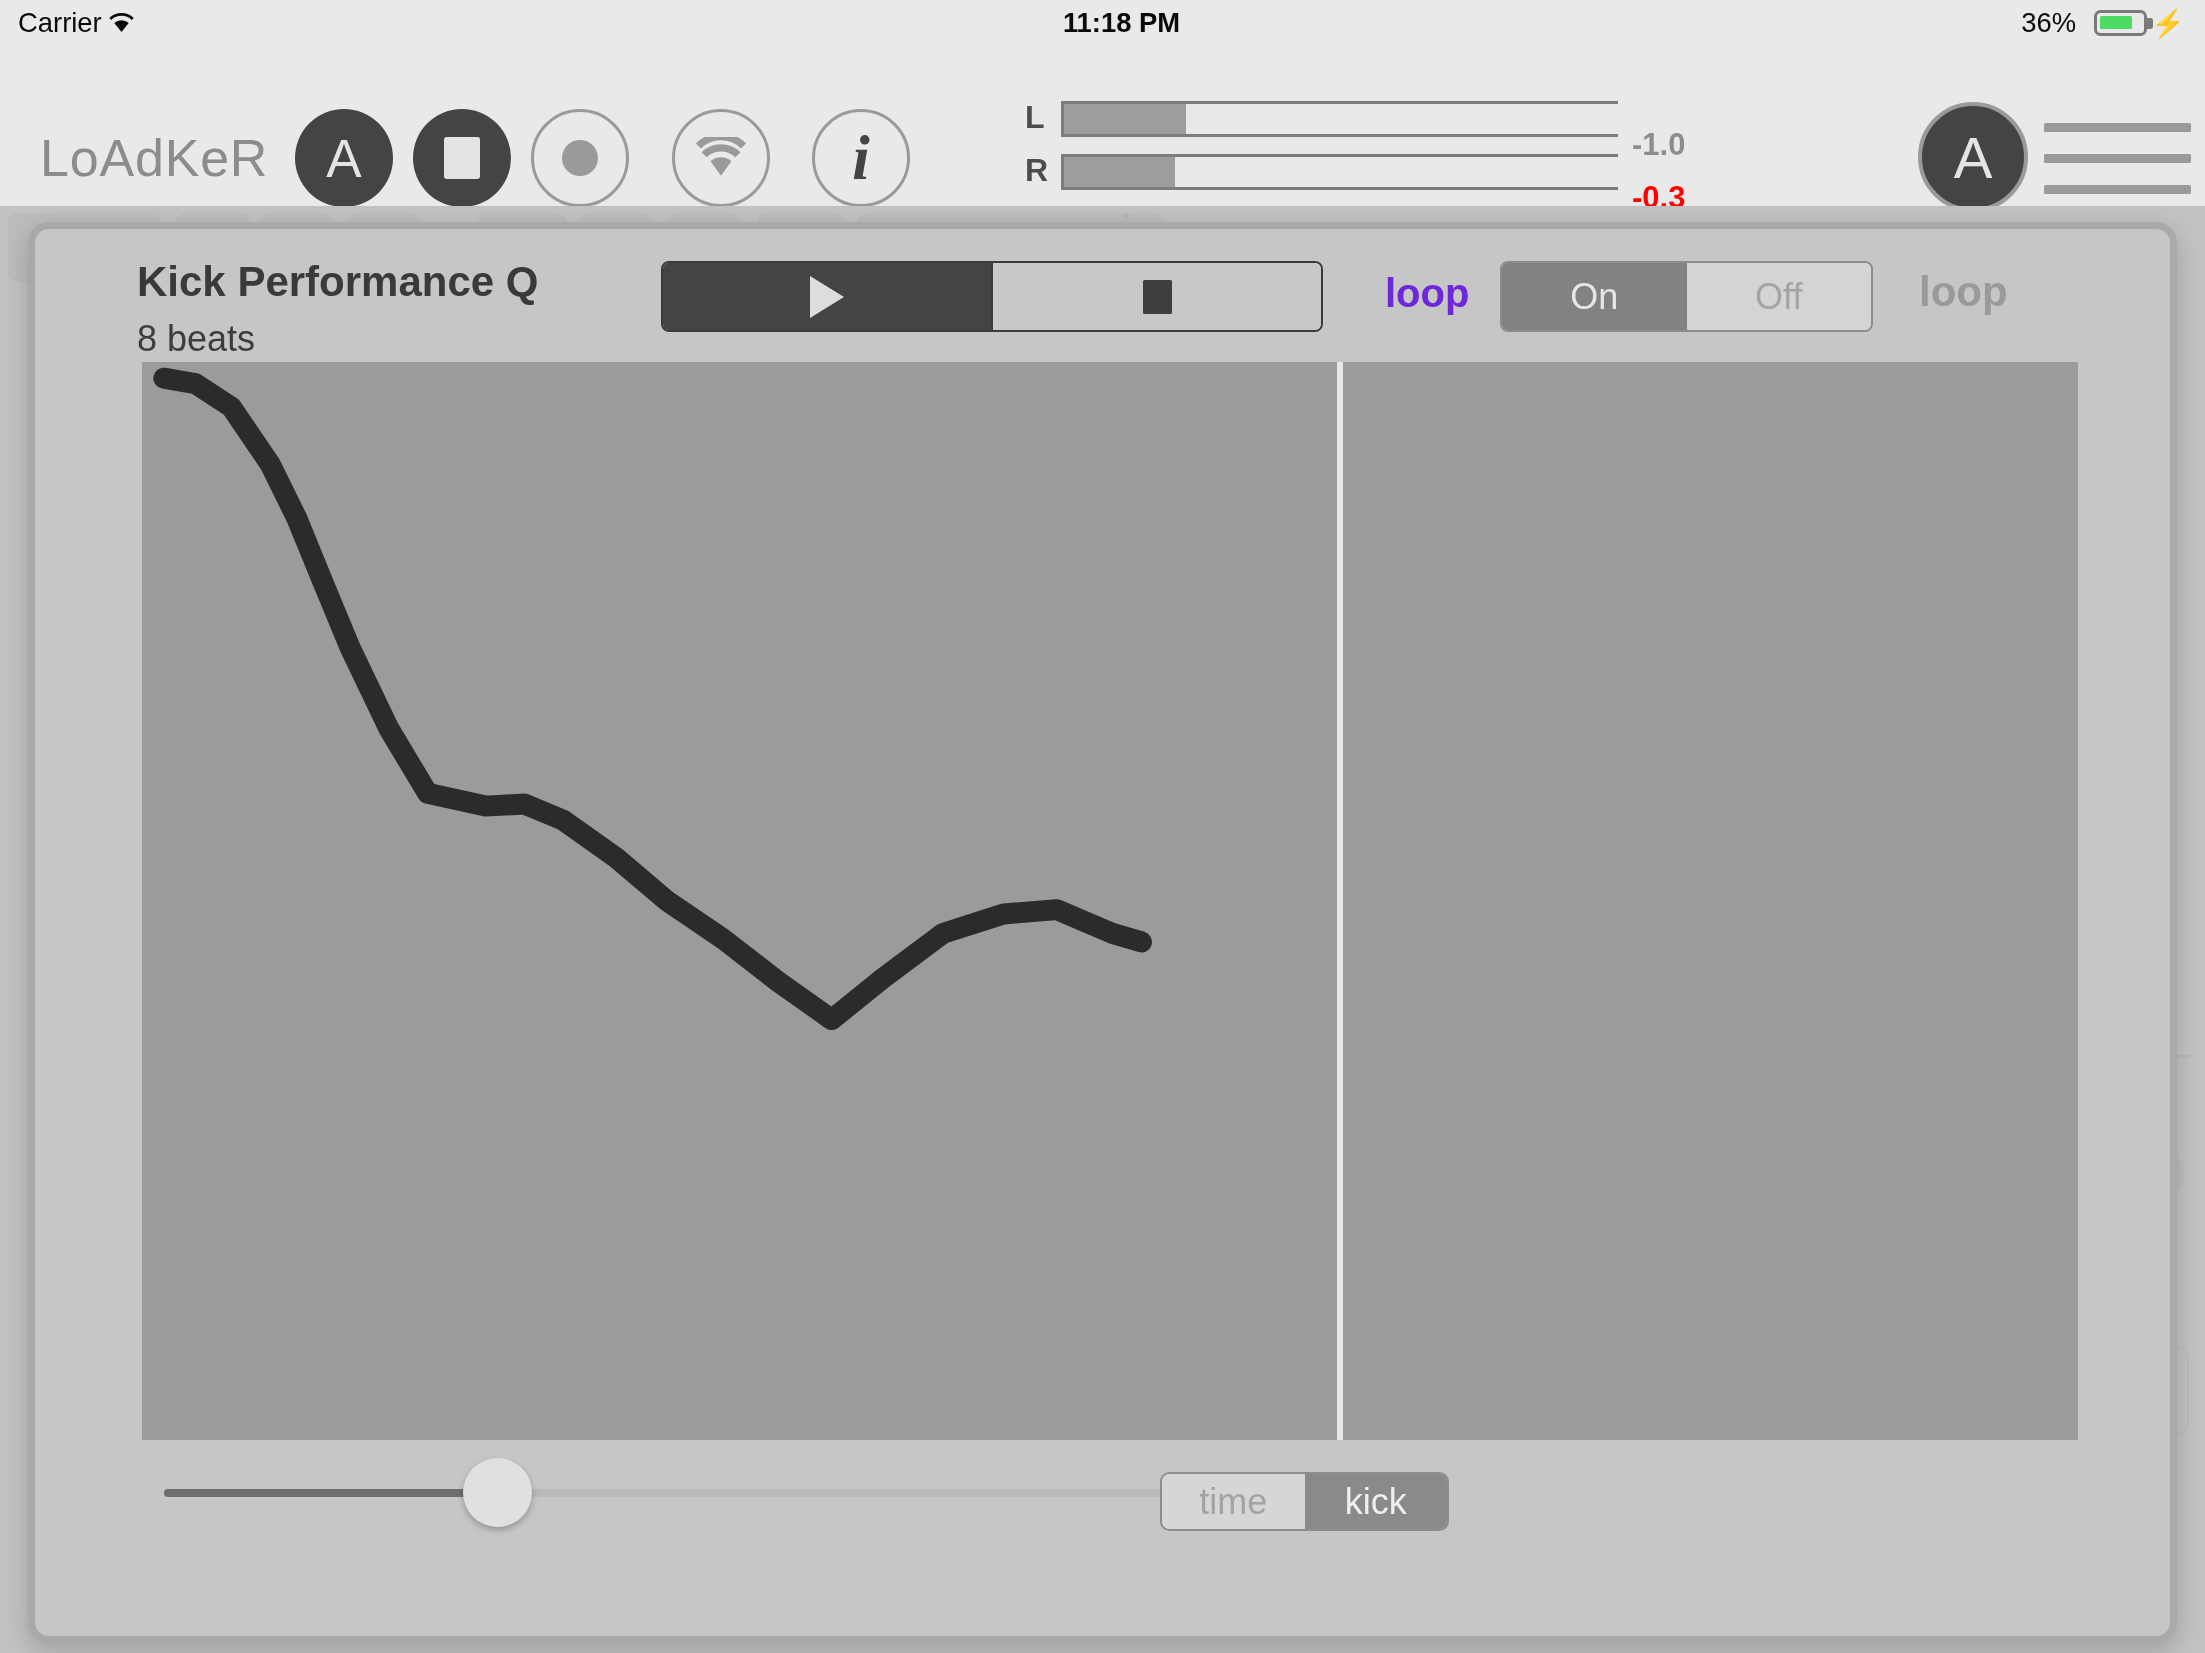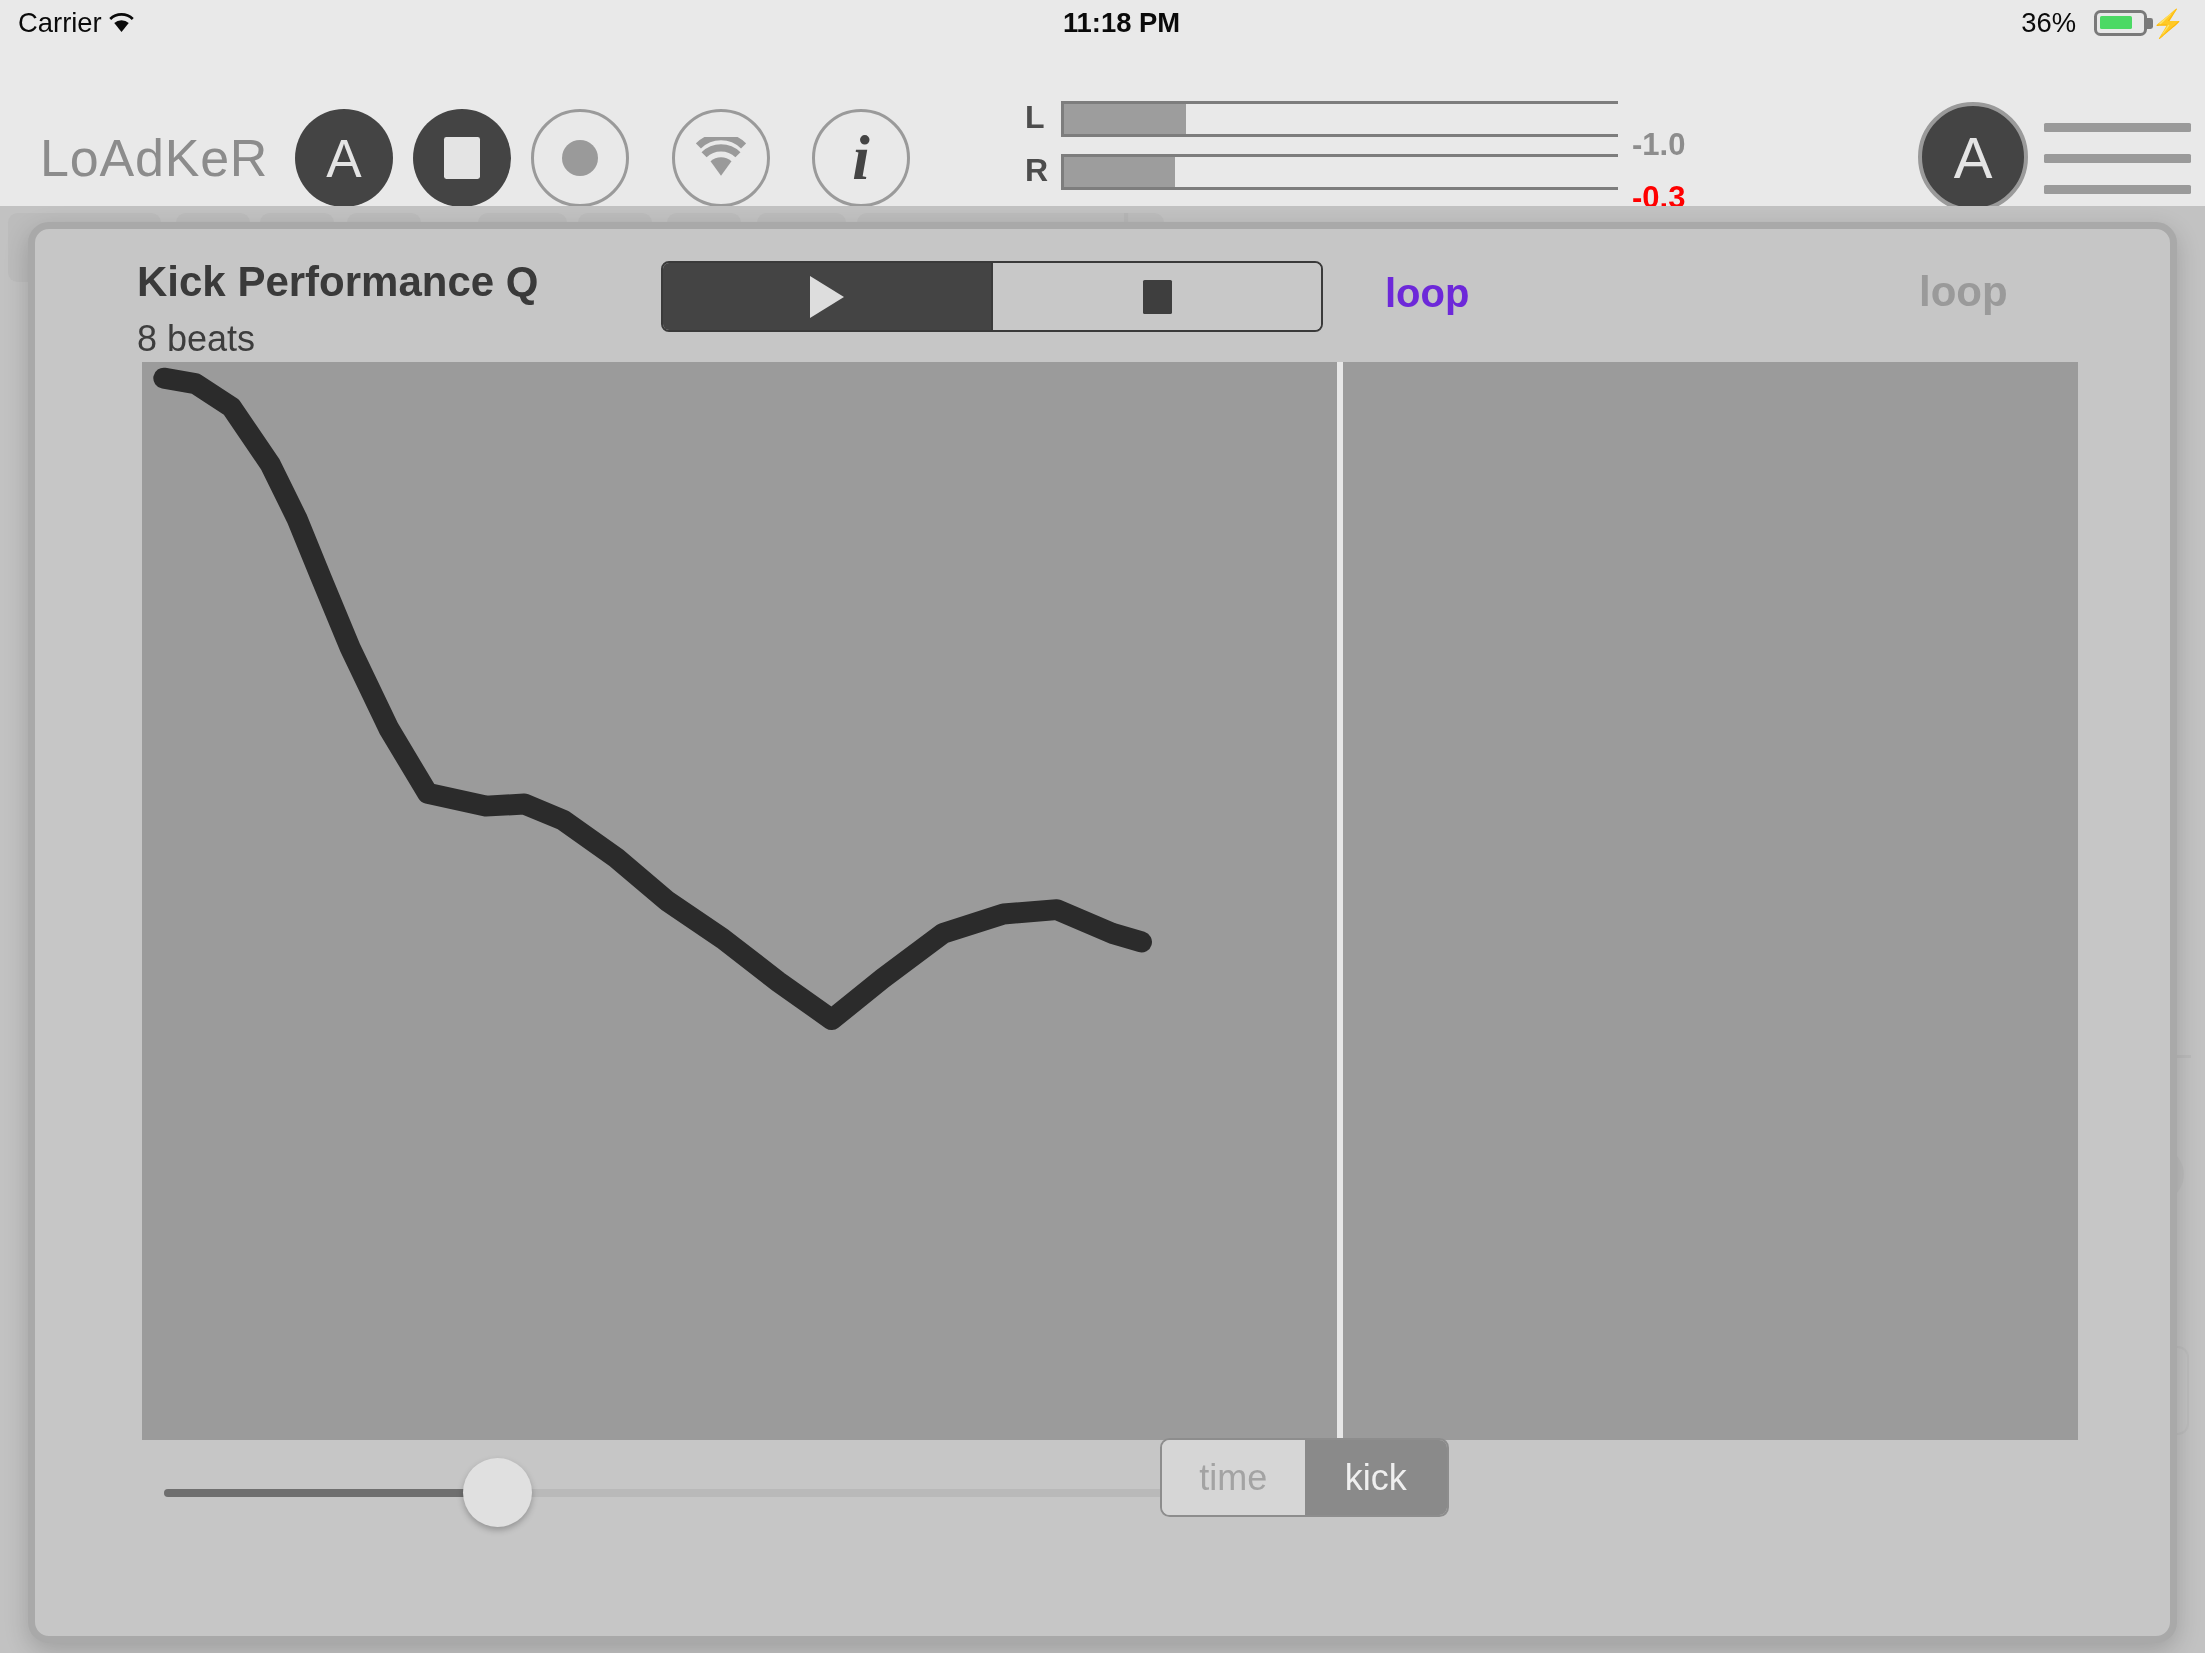--- a/index.html
+++ b/index.html
@@ -166,21 +166,21 @@
 
   
   #hslider{ position:absolute; left:129px; top:1260px; width:1045px; height:8px; }
   #hslider .tr-on{ position:absolute; left:0; top:0; width:100%; height:8px; background:#b9b9b9; border-radius:4px;}
   #hslider .tr-fill{ position:absolute; left:0; top:0; height:8px; background:#6f6f6f; border-radius:4px;}
   #hslider .knob{
     position:absolute; top:-31px; width:69px; height:69px; border-radius:50%;
     background:#e0e0e0; box-shadow:0 3.2px 6.5px rgba(0,0,0,.25); margin-left:-35px;
   }
   #tb-seg{
-    position:absolute; left:1125px; top:1209px; width:289px; height:79px;
+    position:absolute; left:1125px; top:1243px; width:289px; height:59px;
     border:2.4px solid #8d8d8d; border-radius:9.7px; overflow:hidden; display:flex;
   }
   #tb-seg .seg{ flex:1; display:flex;align-items:center;justify-content:center;font-size:36px; }
   #tb-seg .seg.on{ background:#8a8a8a; color:#efefef; }
   #tb-seg .seg.off{ background:#d6d6d6; color:#a3a3a3; }
   #zoom-seg{
     position:absolute; left:1474px; top:1209px; width:575px; height:79px;
     border:2.4px solid #8d8d8d; border-radius:9.7px; overflow:hidden; display:flex;
   }
   #zoom-seg .seg{ flex:1; display:flex;align-items:center;justify-content:center;font-size:36px;
@@ -361,20 +361,24 @@
   <div id="transport">
     <div class="seg on">
       <span class="tri"></span>
     </div>
     <div class="seg off">
       <span class="sqstop"></span>
     </div>
   </div>
 
   <div id="loop-label">loop</div>
+  <div id="loop-seg">
+    <div class="seg on">On</div>
+    <div class="seg off">Off</div>
+  </div>
 
   <div id="clear-btn">loop</div>
 
   <div id="plot" style="background: rgb(155, 155, 155);">
     <svg id="curve" viewBox="0 0 2398 1335" preserveAspectRatio="none">
       <polyline id="curve-poly" fill="none" stroke="#2b2b2b" stroke-width="26" stroke-linecap="round" stroke-linejoin="round" points="27.0,20.0 65.9,26.7 110.9,56.1 158.9,126.8 191.8,193.6 221.8,267.0 257.8,353.8 305.7,453.9 353.7,534.0 425.6,550.0 473.6,547.4 521.6,567.4 587.5,614.1 650.5,667.5 719.4,714.2 788.3,767.6 854.3,814.4 917.2,763.6 992.2,707.6 1067.1,683.5 1133.1,678.2 1202.0,707.6 1238.0,718.2"></polyline>
     </svg>
     <div id="playhead" style="left: 61.7%; background: rgb(231, 231, 231);"></div>
   </div>
 

